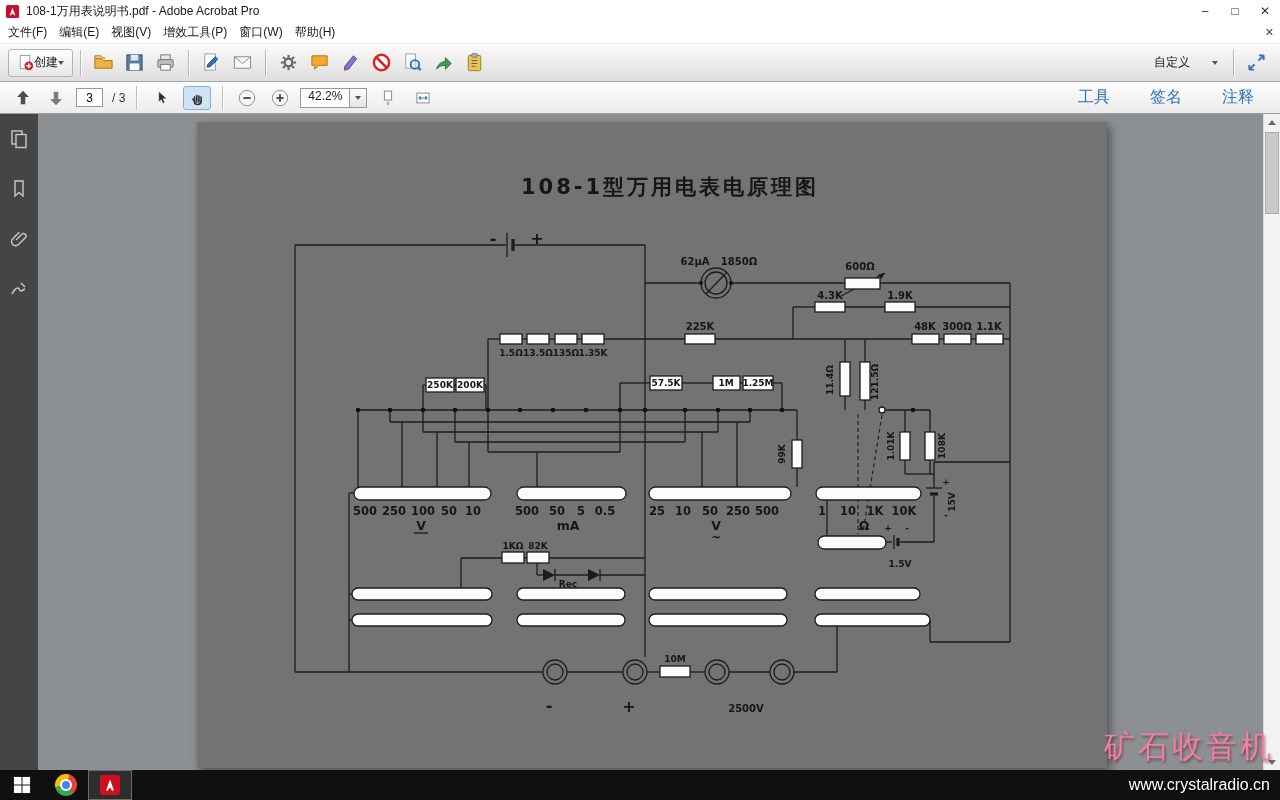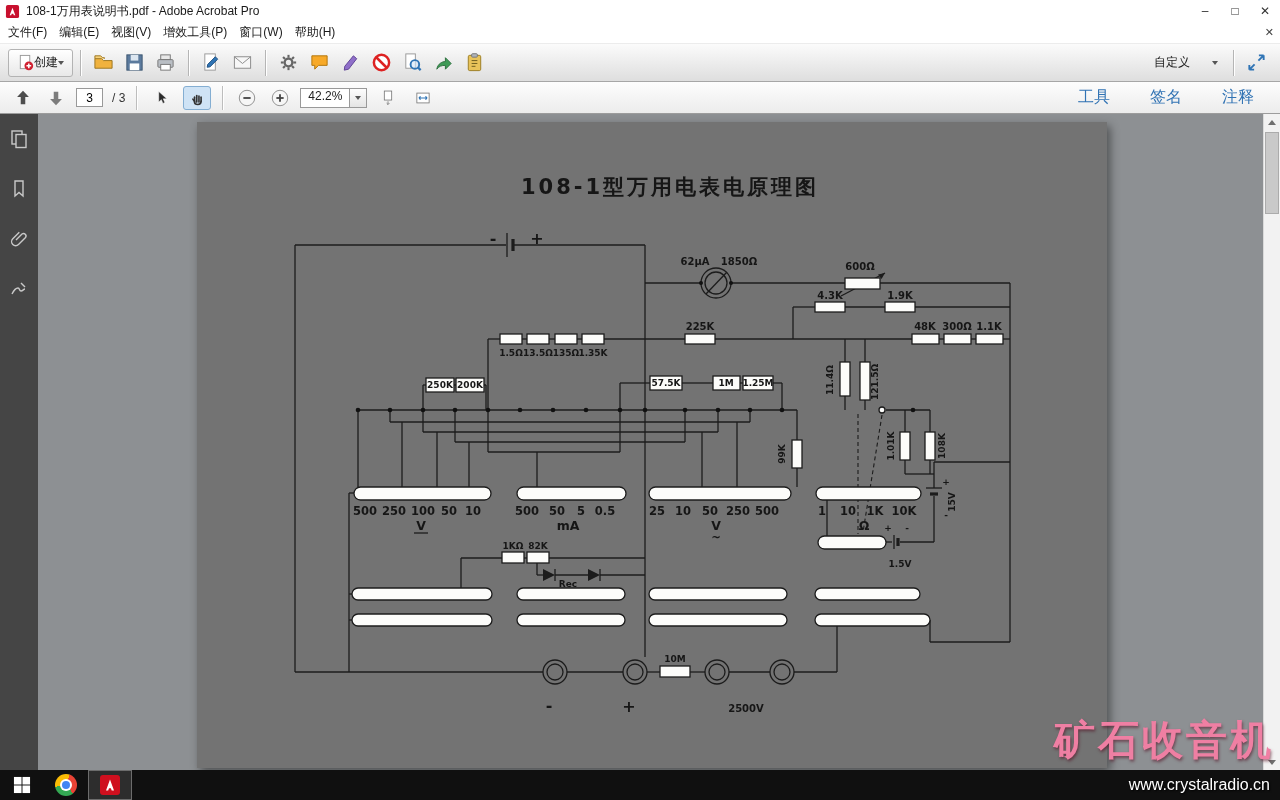--- a/index.html
+++ b/index.html
@@ -56,21 +56,21 @@
 
 
 .taskbar{height:30px;background:#101010;display:flex;align-items:stretch;flex:0 0 auto}
 .task-btn{width:44px;display:flex;align-items:center;justify-content:center}
 .task-btn.active{background:rgba(255,255,255,.12);box-shadow:inset 0 0 0 1px rgba(255,255,255,.3)}
 .chrome-ico{width:22px;height:22px;border-radius:50%;background:conic-gradient(from 20deg,#ea4335 0 120deg,#34a853 120deg 240deg,#fbbc05 240deg 360deg);position:relative}
 .chrome-ico::before{content:"";position:absolute;inset:5px;background:#fff;border-radius:50%}
 .chrome-ico::after{content:"";position:absolute;inset:7px;background:#4285f4;border-radius:50%}
 
 
-.wm-title{position:absolute;right:6px;bottom:32px;font-size:41px;font-weight:bold;color:#ef7fa3;z-index:40;letter-spacing:3px;text-shadow:1px 2px 3px rgba(80,10,30,.55)}
+.wm-title{position:absolute;right:6px;bottom:32px;font-size:31px;font-weight:normal;color:#ef7fa3;z-index:40;letter-spacing:3px;text-shadow:1px 2px 3px rgba(80,10,30,.55)}
 .wm-url{position:absolute;right:10px;bottom:6px;font-size:16px;font-weight:normal;color:#fff;z-index:41;text-shadow:1px 1px 2px #000}
 
 
 .sch{width:100%;height:100%;display:block}
 .sch text{font-family:"DejaVu Sans","Liberation Sans",sans-serif;fill:#161616;text-anchor:middle}
 .ttl{font-size:21px;font-weight:bold;letter-spacing:3px}
 .lbl{font-size:10px;font-weight:bold}
 .lbl9{font-size:9px;font-weight:bold}
 .num{font-size:11.5px;font-weight:bold}
 .unit{font-size:12.5px;font-weight:bold}

